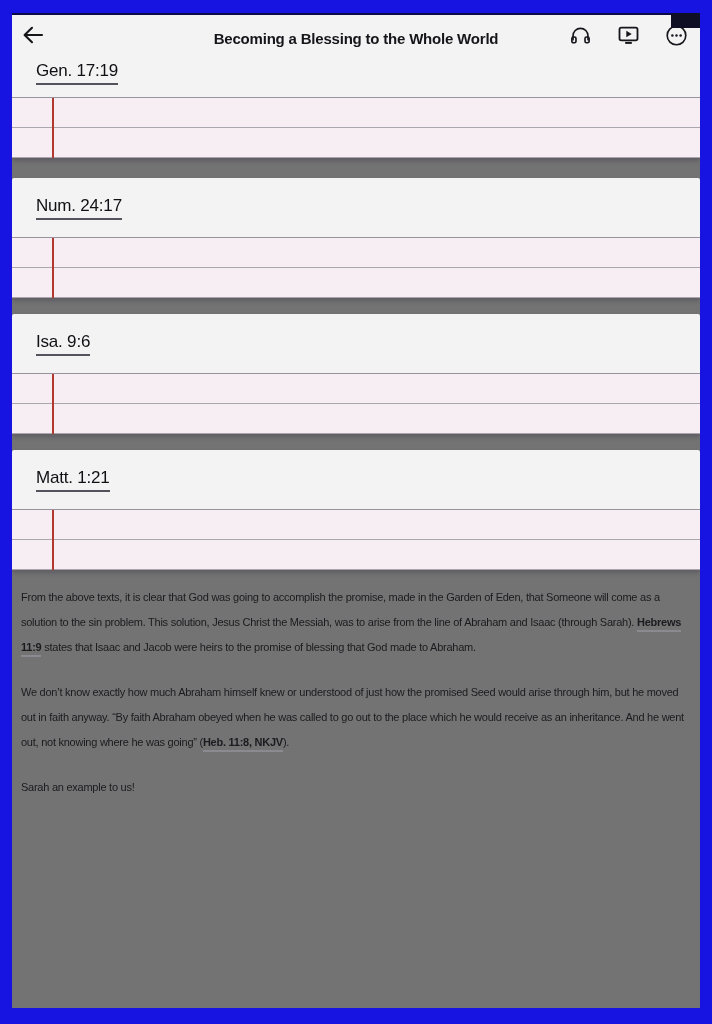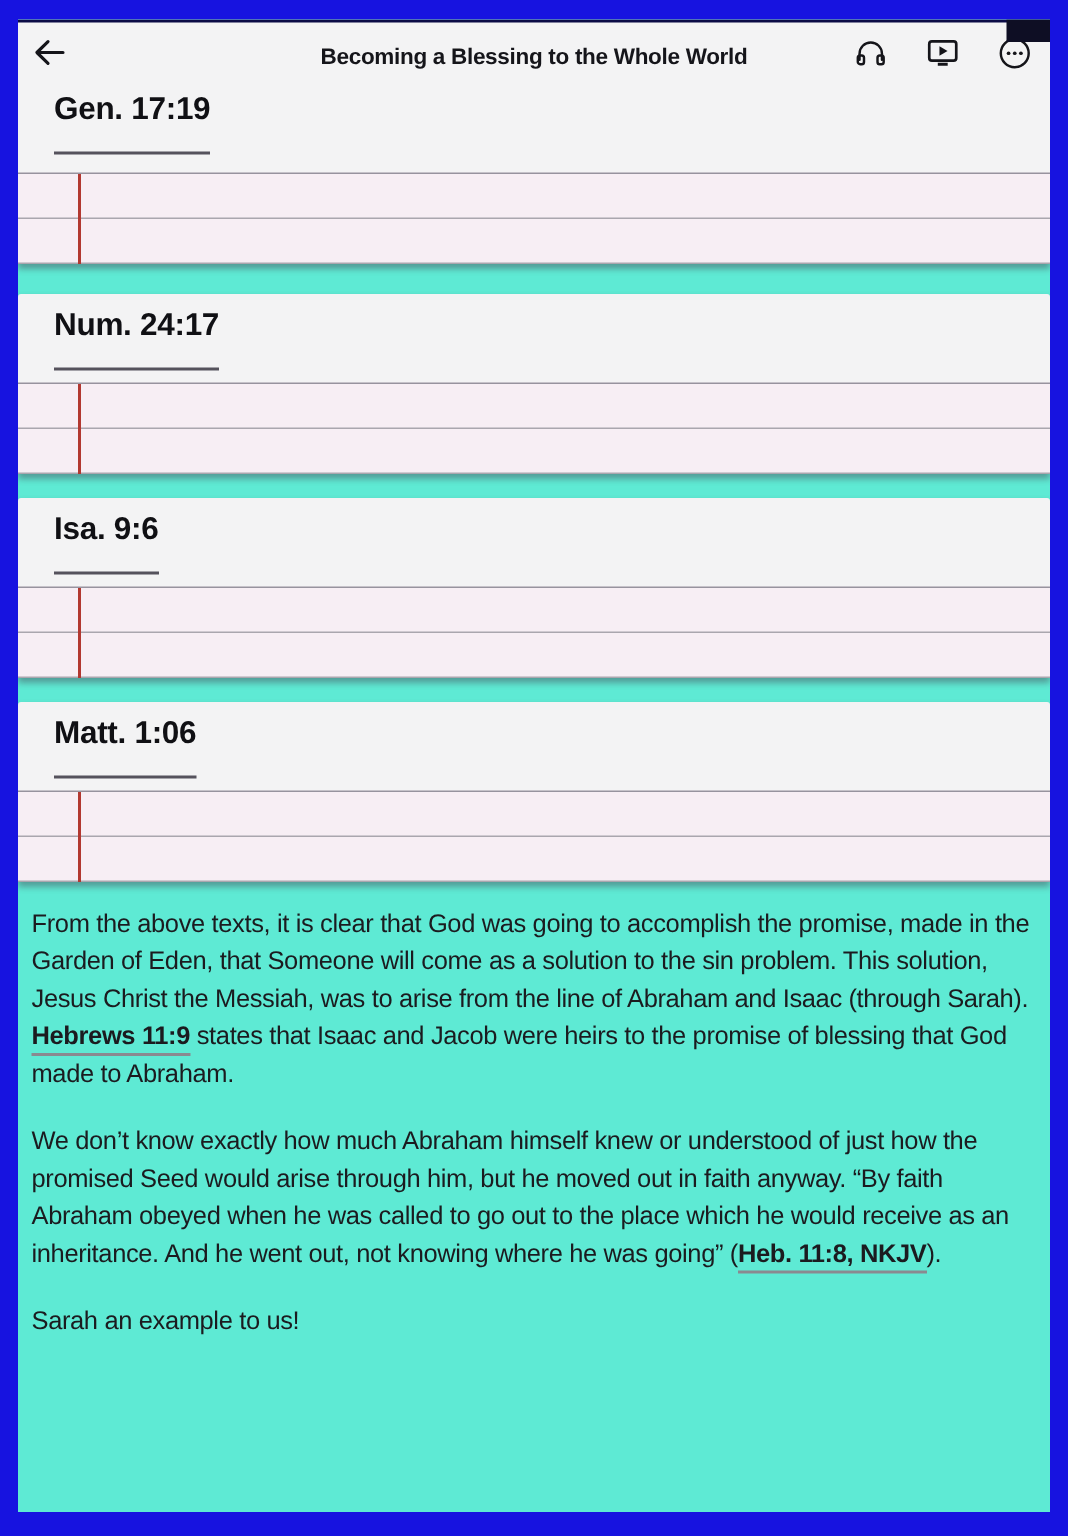--- a/index.html
+++ b/index.html
@@ -11,21 +11,21 @@
   .frame{
     width:712px;height:1024px;
     background:#1713e0;
     box-sizing:border-box;
     padding:13px 12px 16px 12px;
     position:relative;
   }
   .content{
     position:relative;
     width:688px;height:995px;
-    background:#5eead4;
+    background:#737373;
     overflow:hidden;
   }
   .top-dark-line{
     position:absolute;top:0;left:0;right:0;height:2px;
     background:#0b0b46;z-index:6;
   }
   .corner-notch{
     position:absolute;top:0;right:0;width:29px;height:15px;
     background:#0e0e24;z-index:7;
   }
@@ -72,24 +72,24 @@
   .card + .card{margin-top:16px;}
   .card-header{
     height:59px;
     display:flex;align-items:center;
     padding-left:24px;
   }
   .first-label-row{
     padding:1px 0 12px 24px;
   }
   .ref-link{
-    font-size:21px;font-weight:bold;color:#101014;
+    font-size:17px;font-weight:normal;color:#101014;
     letter-spacing:-0.2px;
     display:inline-block;
-    padding-bottom:16px;
+    padding-bottom:2px;
     border-bottom:2px solid #55525c;
     cursor:pointer;text-decoration:none;
   }
   .note-area{
     position:relative;
     background:#f7eef4;
     border-top:1px solid #97939e;
     cursor:text;
   }
   .note-row{
@@ -103,21 +103,21 @@
     position:absolute;top:0;bottom:0;left:40px;width:2px;
     background:#b23830;
   }
   .card-gap-first{margin-top:20px;text-align:center;}
   
   .lesson-body{
     padding:15px 9px 0 9px;
   }
   .lesson-body p{
     margin:0 0 20px 0;
-    font-size:17px;line-height:25px;
+    font-size:11px;line-height:25px;
     letter-spacing:-0.25px;
     color:#1b1b1f;
   }
   .body-link{
     font-weight:bold;color:#1b1b1f;
     border-bottom:2px solid #8a8a90;
     padding-bottom:2px;
     cursor:pointer;text-decoration:none;
   }
   .final-line{margin-bottom:0 !important;}
@@ -199,21 +199,21 @@
       <div class="note-area">
         <div class="note-row"></div>
         <div class="note-row"></div>
         <div class="margin-line"></div>
       </div>
     </div>
 
 
     <div class="card">
       <div class="card-header">
-        <a class="ref-link">Matt. 1:06</a>
+        <a class="ref-link">Matt. 1:21</a>
       </div>
       <div class="note-area">
         <div class="note-row"></div>
         <div class="note-row"></div>
         <div class="margin-line"></div>
       </div>
     </div>
 
     <div class="lesson-body">
       <p><span>From the above texts, it is clear that God was going to accomplish the promise, made in the Garden of Eden, that Someone will come as a solution to the sin problem. This solution, Jesus Christ the Messiah, was to arise from the line of Abraham and Isaac (through Sarah). </span><a class="body-link">Hebrews 11:9</a><span> states that Isaac and Jacob were heirs to the promise of blessing that God made to Abraham.</span></p>

